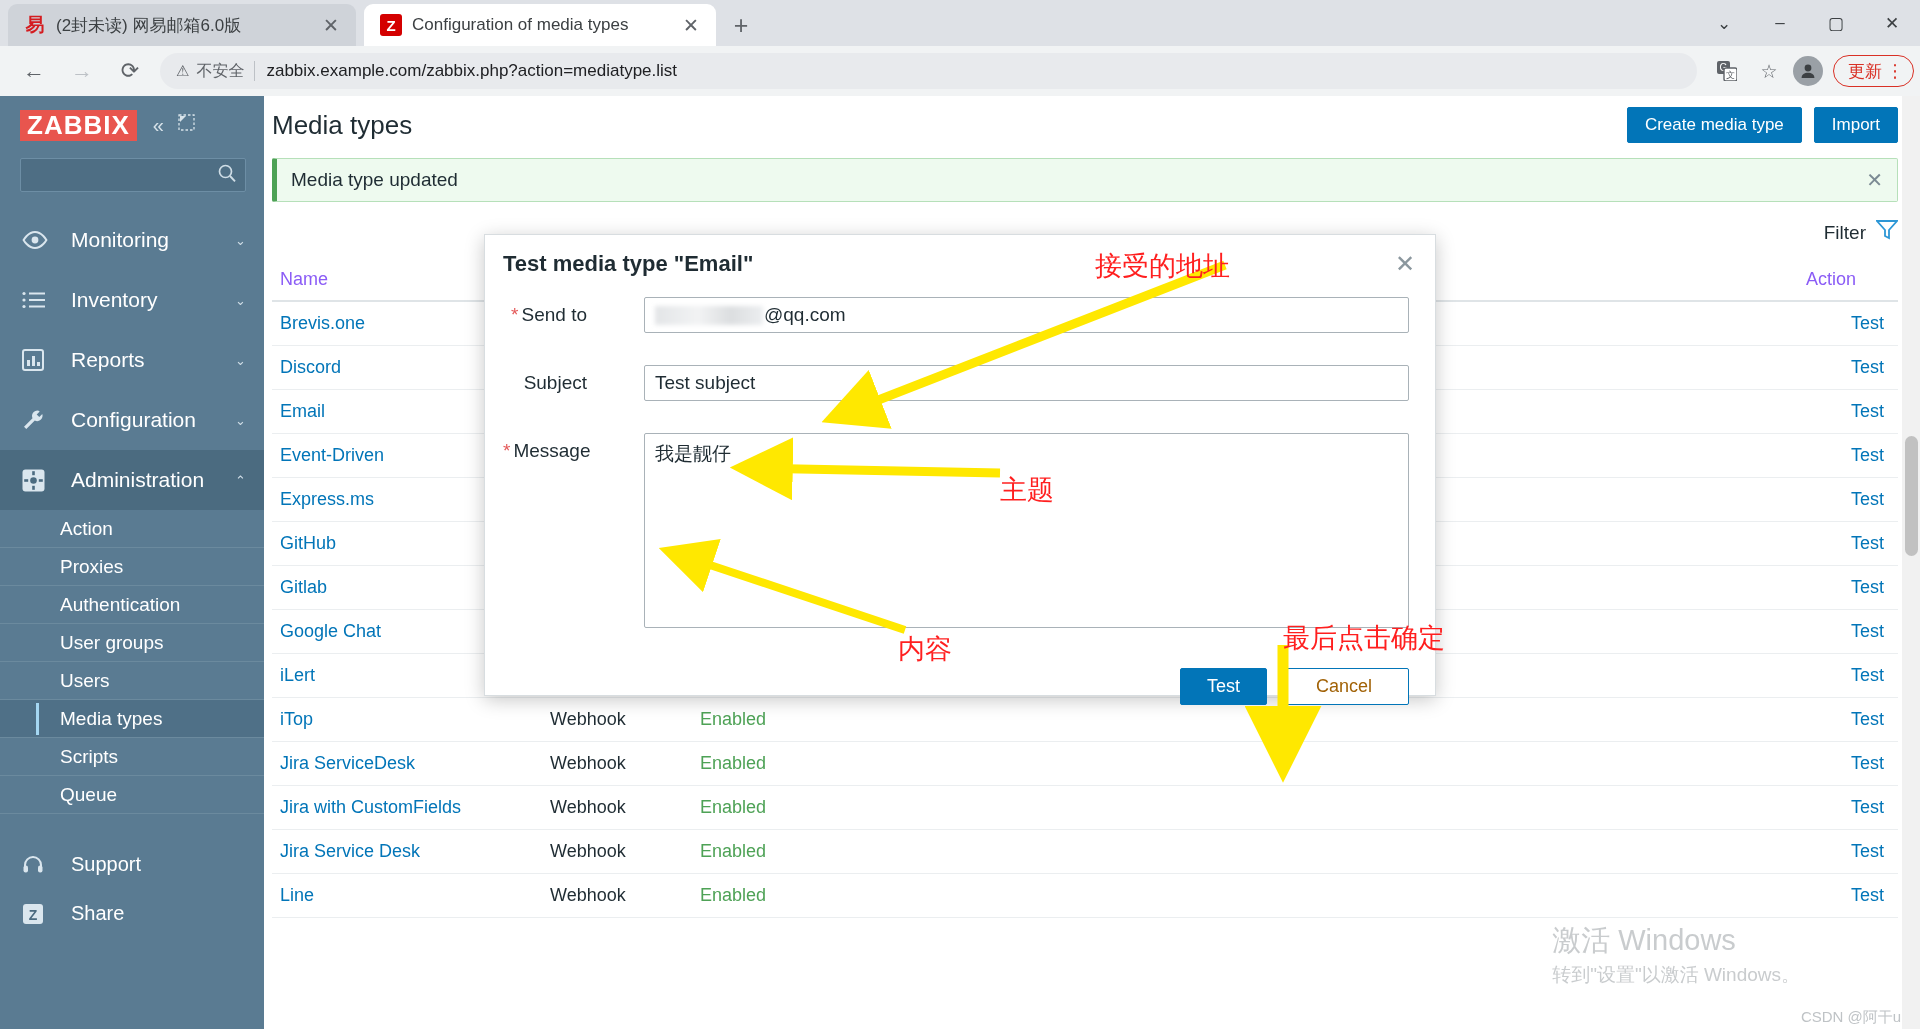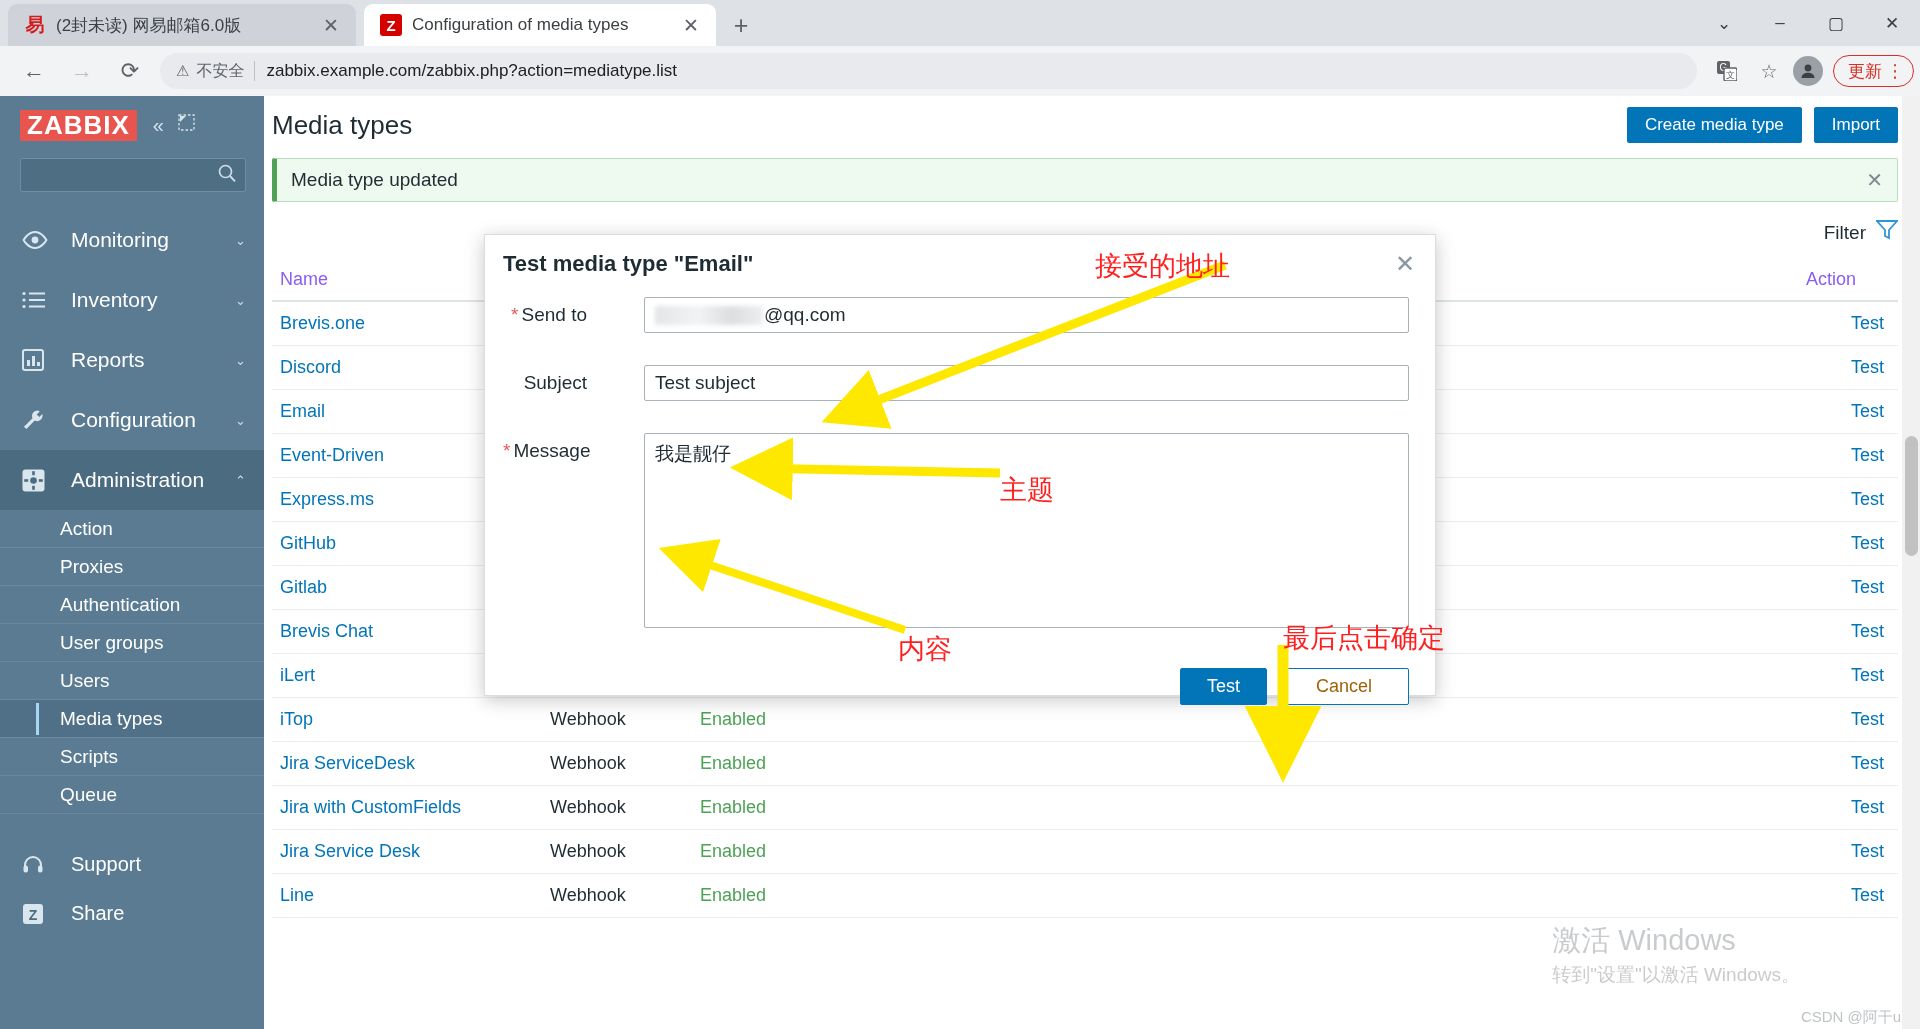--- a/index.html
+++ b/index.html
@@ -577,21 +577,21 @@
           </tr>
           <tr>
             <td class="lnk">Gitlab</td>
             <td>Webhook</td>
             <td class="enabled">Enabled</td>
             <td></td>
             <td></td>
             <td class="col-act"><span class="lnk">Test</span></td>
           </tr>
           <tr>
-            <td class="lnk">Brevis Chat</td>
+            <td class="lnk">Google Chat</td>
             <td>Webhook</td>
             <td class="enabled">Enabled</td>
             <td></td>
             <td></td>
             <td class="col-act"><span class="lnk">Test</span></td>
           </tr>
           <tr>
             <td class="lnk">iLert</td>
             <td>Webhook</td>
             <td class="enabled">Enabled</td>

